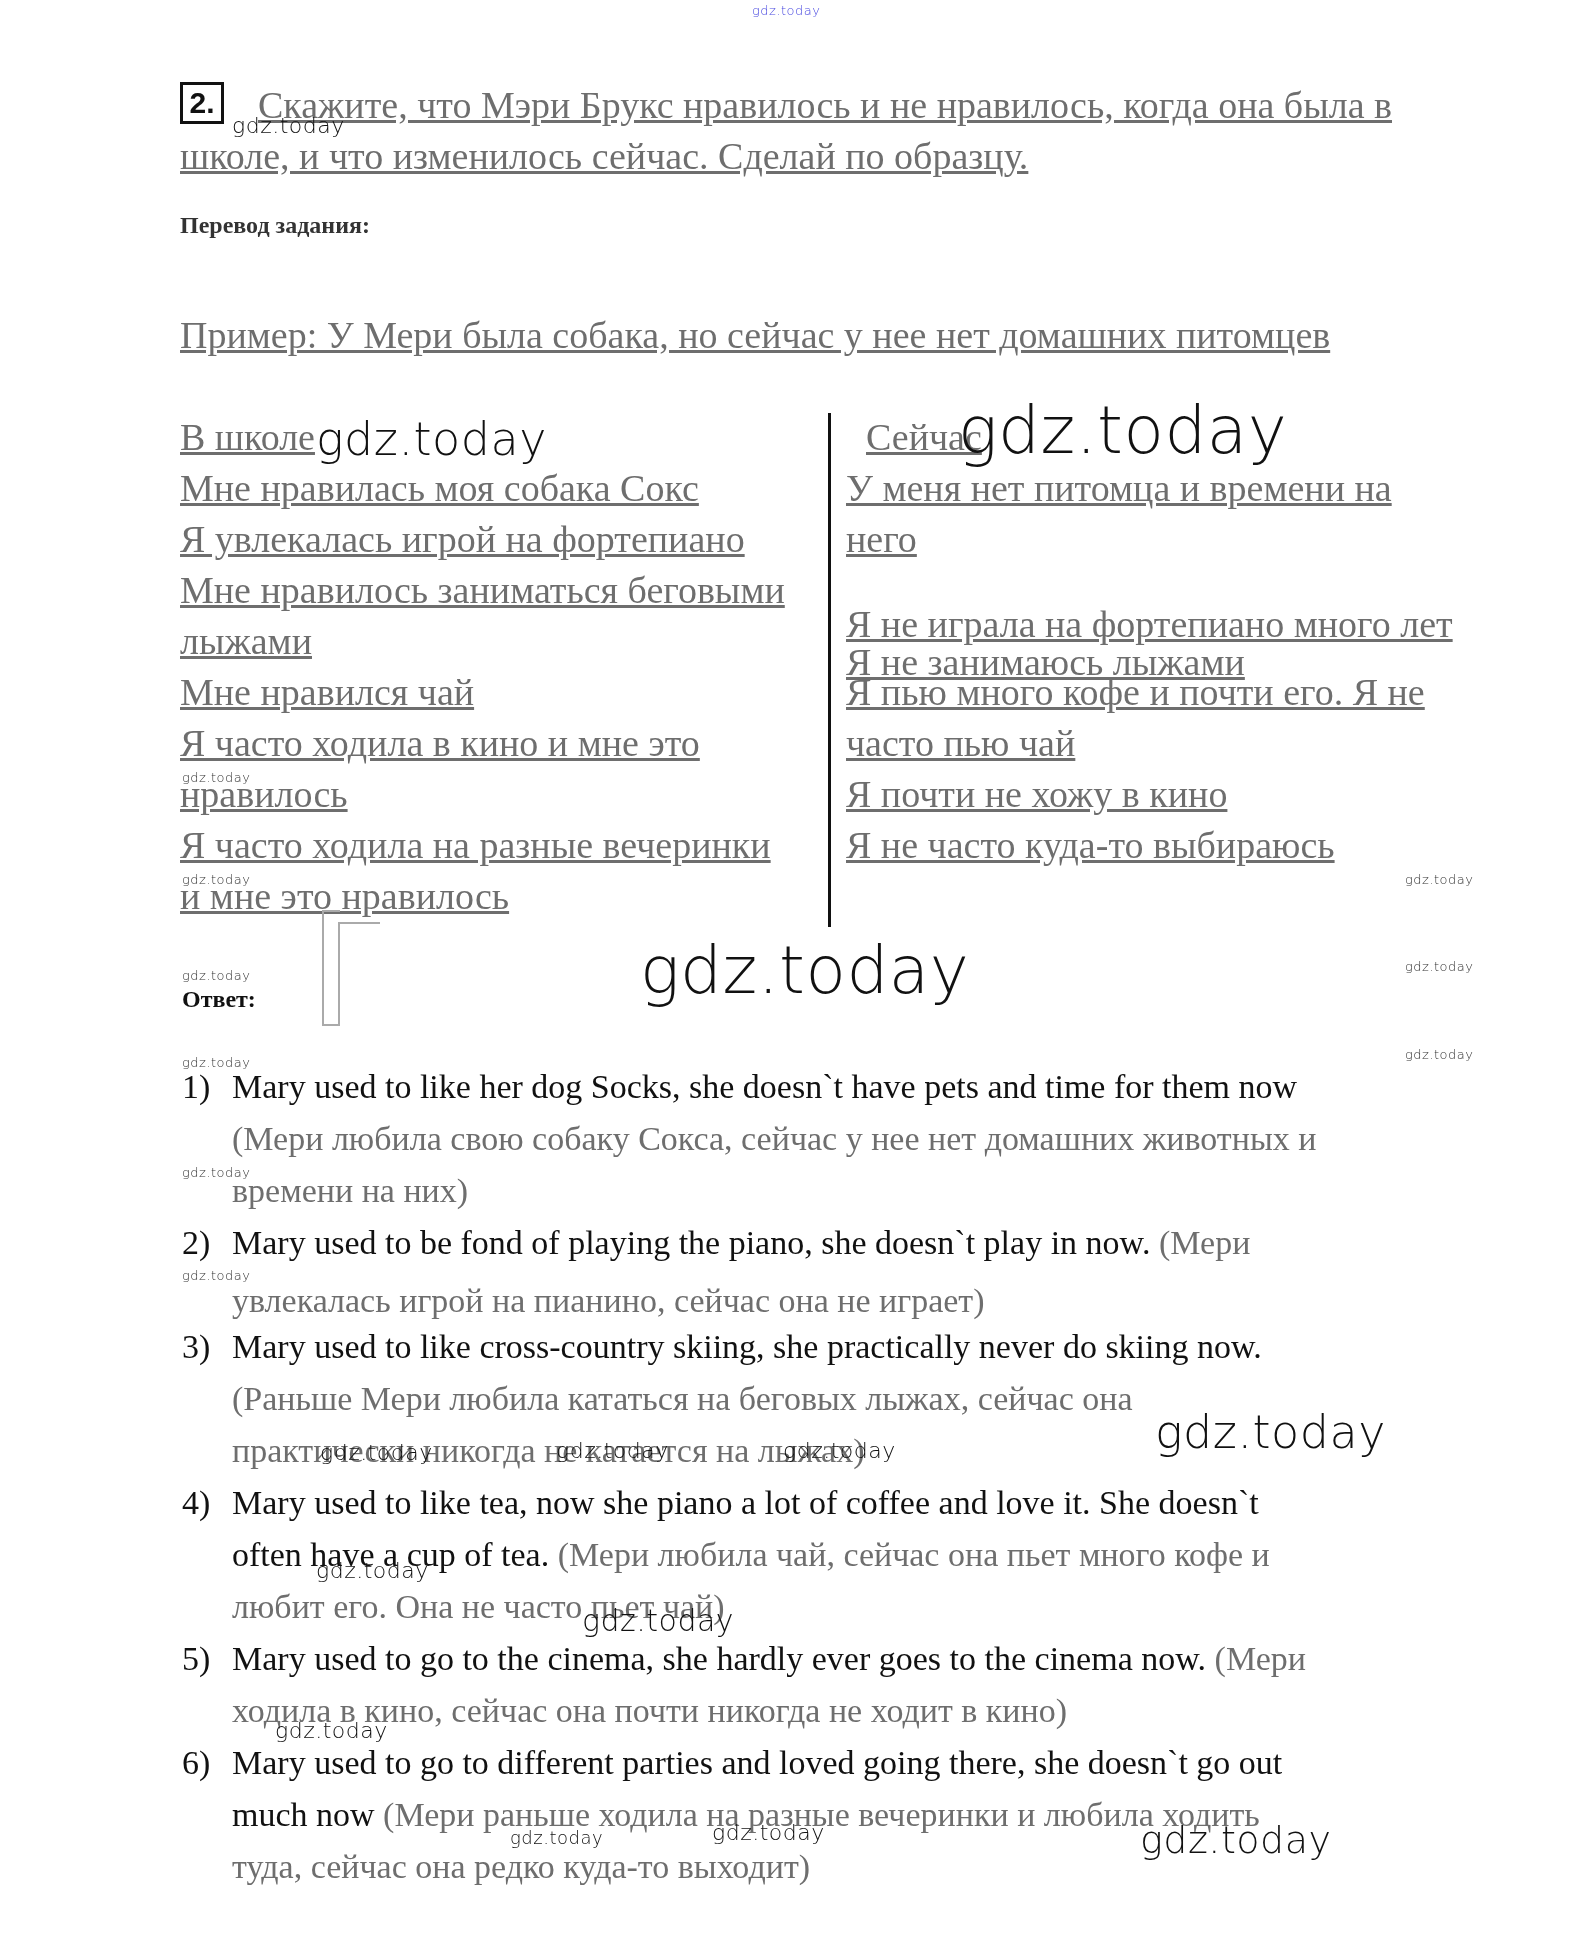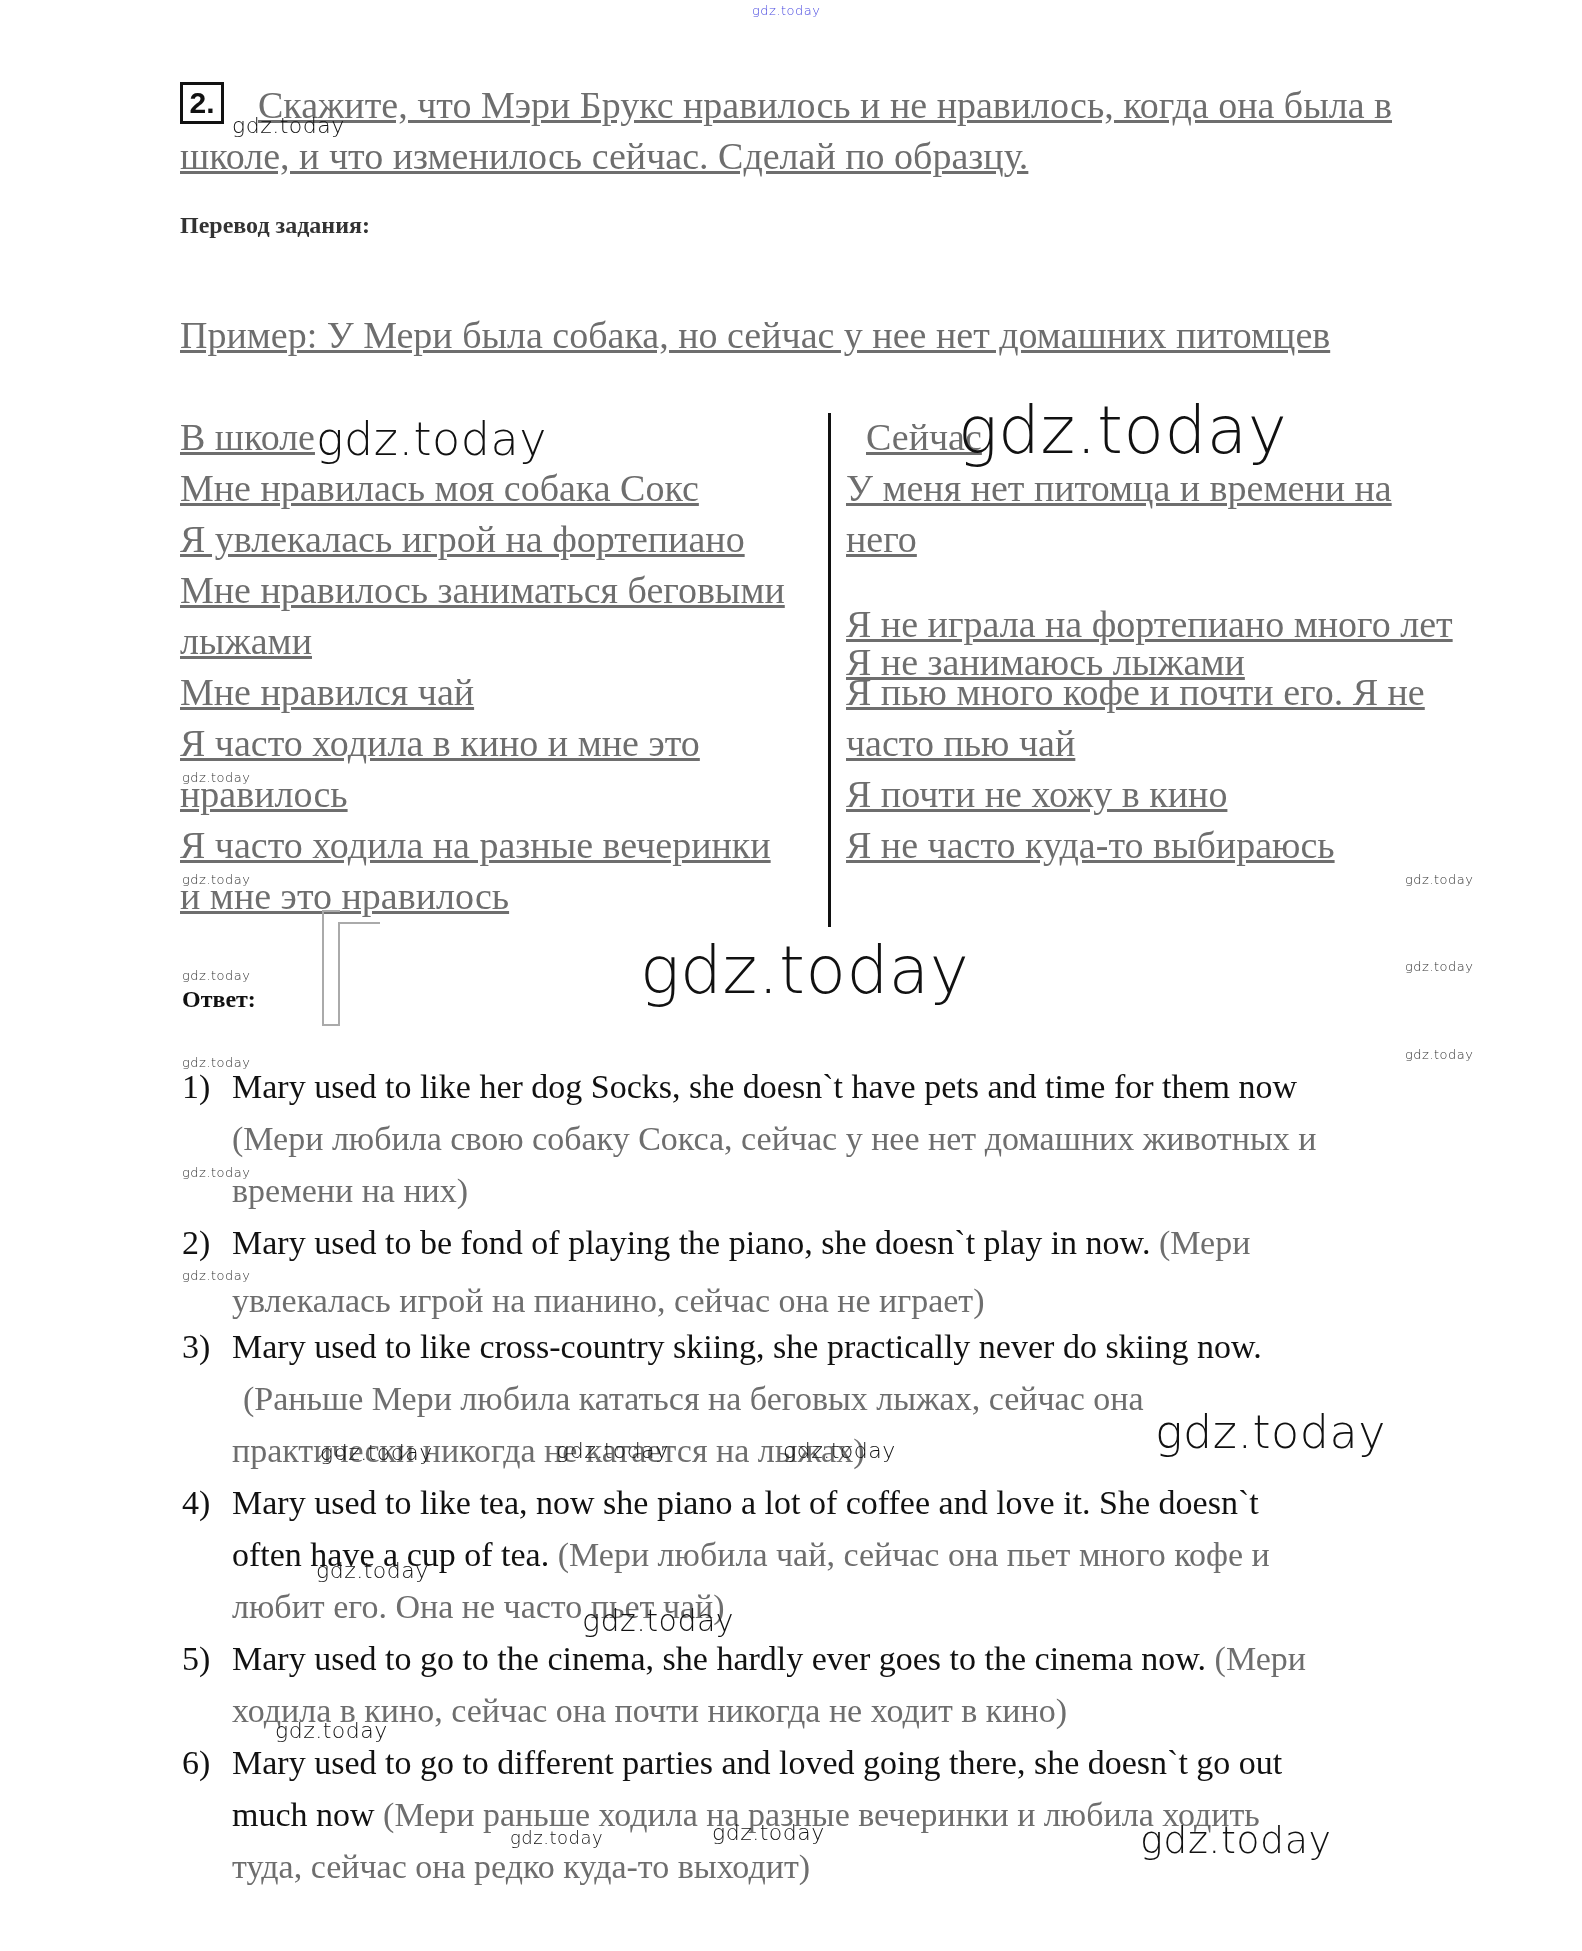--- a/index.html
+++ b/index.html
@@ -87,21 +87,21 @@
 <div id="answers">
     <div class="num" style="top: 1070px;">1)</div>
     <div class="line" style="top: 1070px;"><span class="black" style="white-space: pre;">Mary used to like her dog Socks, she doesn`t have pets and time for them now</span></div>
     <div class="line" style="top: 1122px;"><span class="gray" style="white-space: pre;">(Мери любила свою собаку Сокса, сейчас у нее нет домашних животных и</span></div>
     <div class="line" style="top: 1174px;"><span class="gray" style="white-space: pre;">времени на них)</span></div>
     <div class="num" style="top: 1226px;">2)</div>
     <div class="line" style="top: 1226px;"><span class="black" style="white-space: pre;">Mary used to be fond of playing the piano, she doesn`t play in now. </span><span class="gray" style="white-space: pre;">(Мери</span></div>
     <div class="line" style="top: 1278px; margin-top: 6px;"><span class="gray" style="white-space: pre;">увлекалась игрой на пианино, сейчас она не играет)</span></div>
     <div class="num" style="top: 1330px;">3)</div>
     <div class="line" style="top: 1330px;"><span class="black" style="white-space: pre;">Mary used to like cross-country skiing, she practically never do skiing now.</span></div>
-    <div class="line" style="top: 1382px; margin-left: 11px;"><span class="gray" style="white-space: pre;">(Раньше Мери любила кататься на беговых лыжах, сейчас она</span></div>
+    <div class="line" style="top: 1382px;"><span class="gray" style="white-space: pre;">(Раньше Мери любила кататься на беговых лыжах, сейчас она</span></div>
     <div class="line" style="top: 1434px;"><span class="gray" style="white-space: pre;">практически никогда не катается на лыжах)</span></div>
     <div class="num" style="top: 1486px;">4)</div>
     <div class="line" style="top: 1486px;"><span class="black" style="white-space: pre;">Mary used to like tea, now she piano a lot of coffee and love it. She doesn`t</span></div>
     <div class="line" style="top: 1538px;"><span class="black" style="white-space: pre;">often have a cup of tea. </span><span class="gray" style="white-space: pre;">(Мери любила чай, сейчас она пьет много кофе и</span></div>
     <div class="line" style="top: 1590px;"><span class="gray" style="white-space: pre;">любит его. Она не часто пьет чай)</span></div>
     <div class="num" style="top: 1642px;">5)</div>
     <div class="line" style="top: 1642px;"><span class="black" style="white-space: pre;">Mary used to go to the cinema, she hardly ever goes to the cinema now. </span><span class="gray" style="white-space: pre;">(Мери</span></div>
     <div class="line" style="top: 1694px;"><span class="gray" style="white-space: pre;">ходила в кино, сейчас она почти никогда не ходит в кино)</span></div>
     <div class="num" style="top: 1746px;">6)</div>
     <div class="line" style="top: 1746px;"><span class="black" style="white-space: pre;">Mary used to go to different parties and loved going there, she doesn`t go out</span></div>

